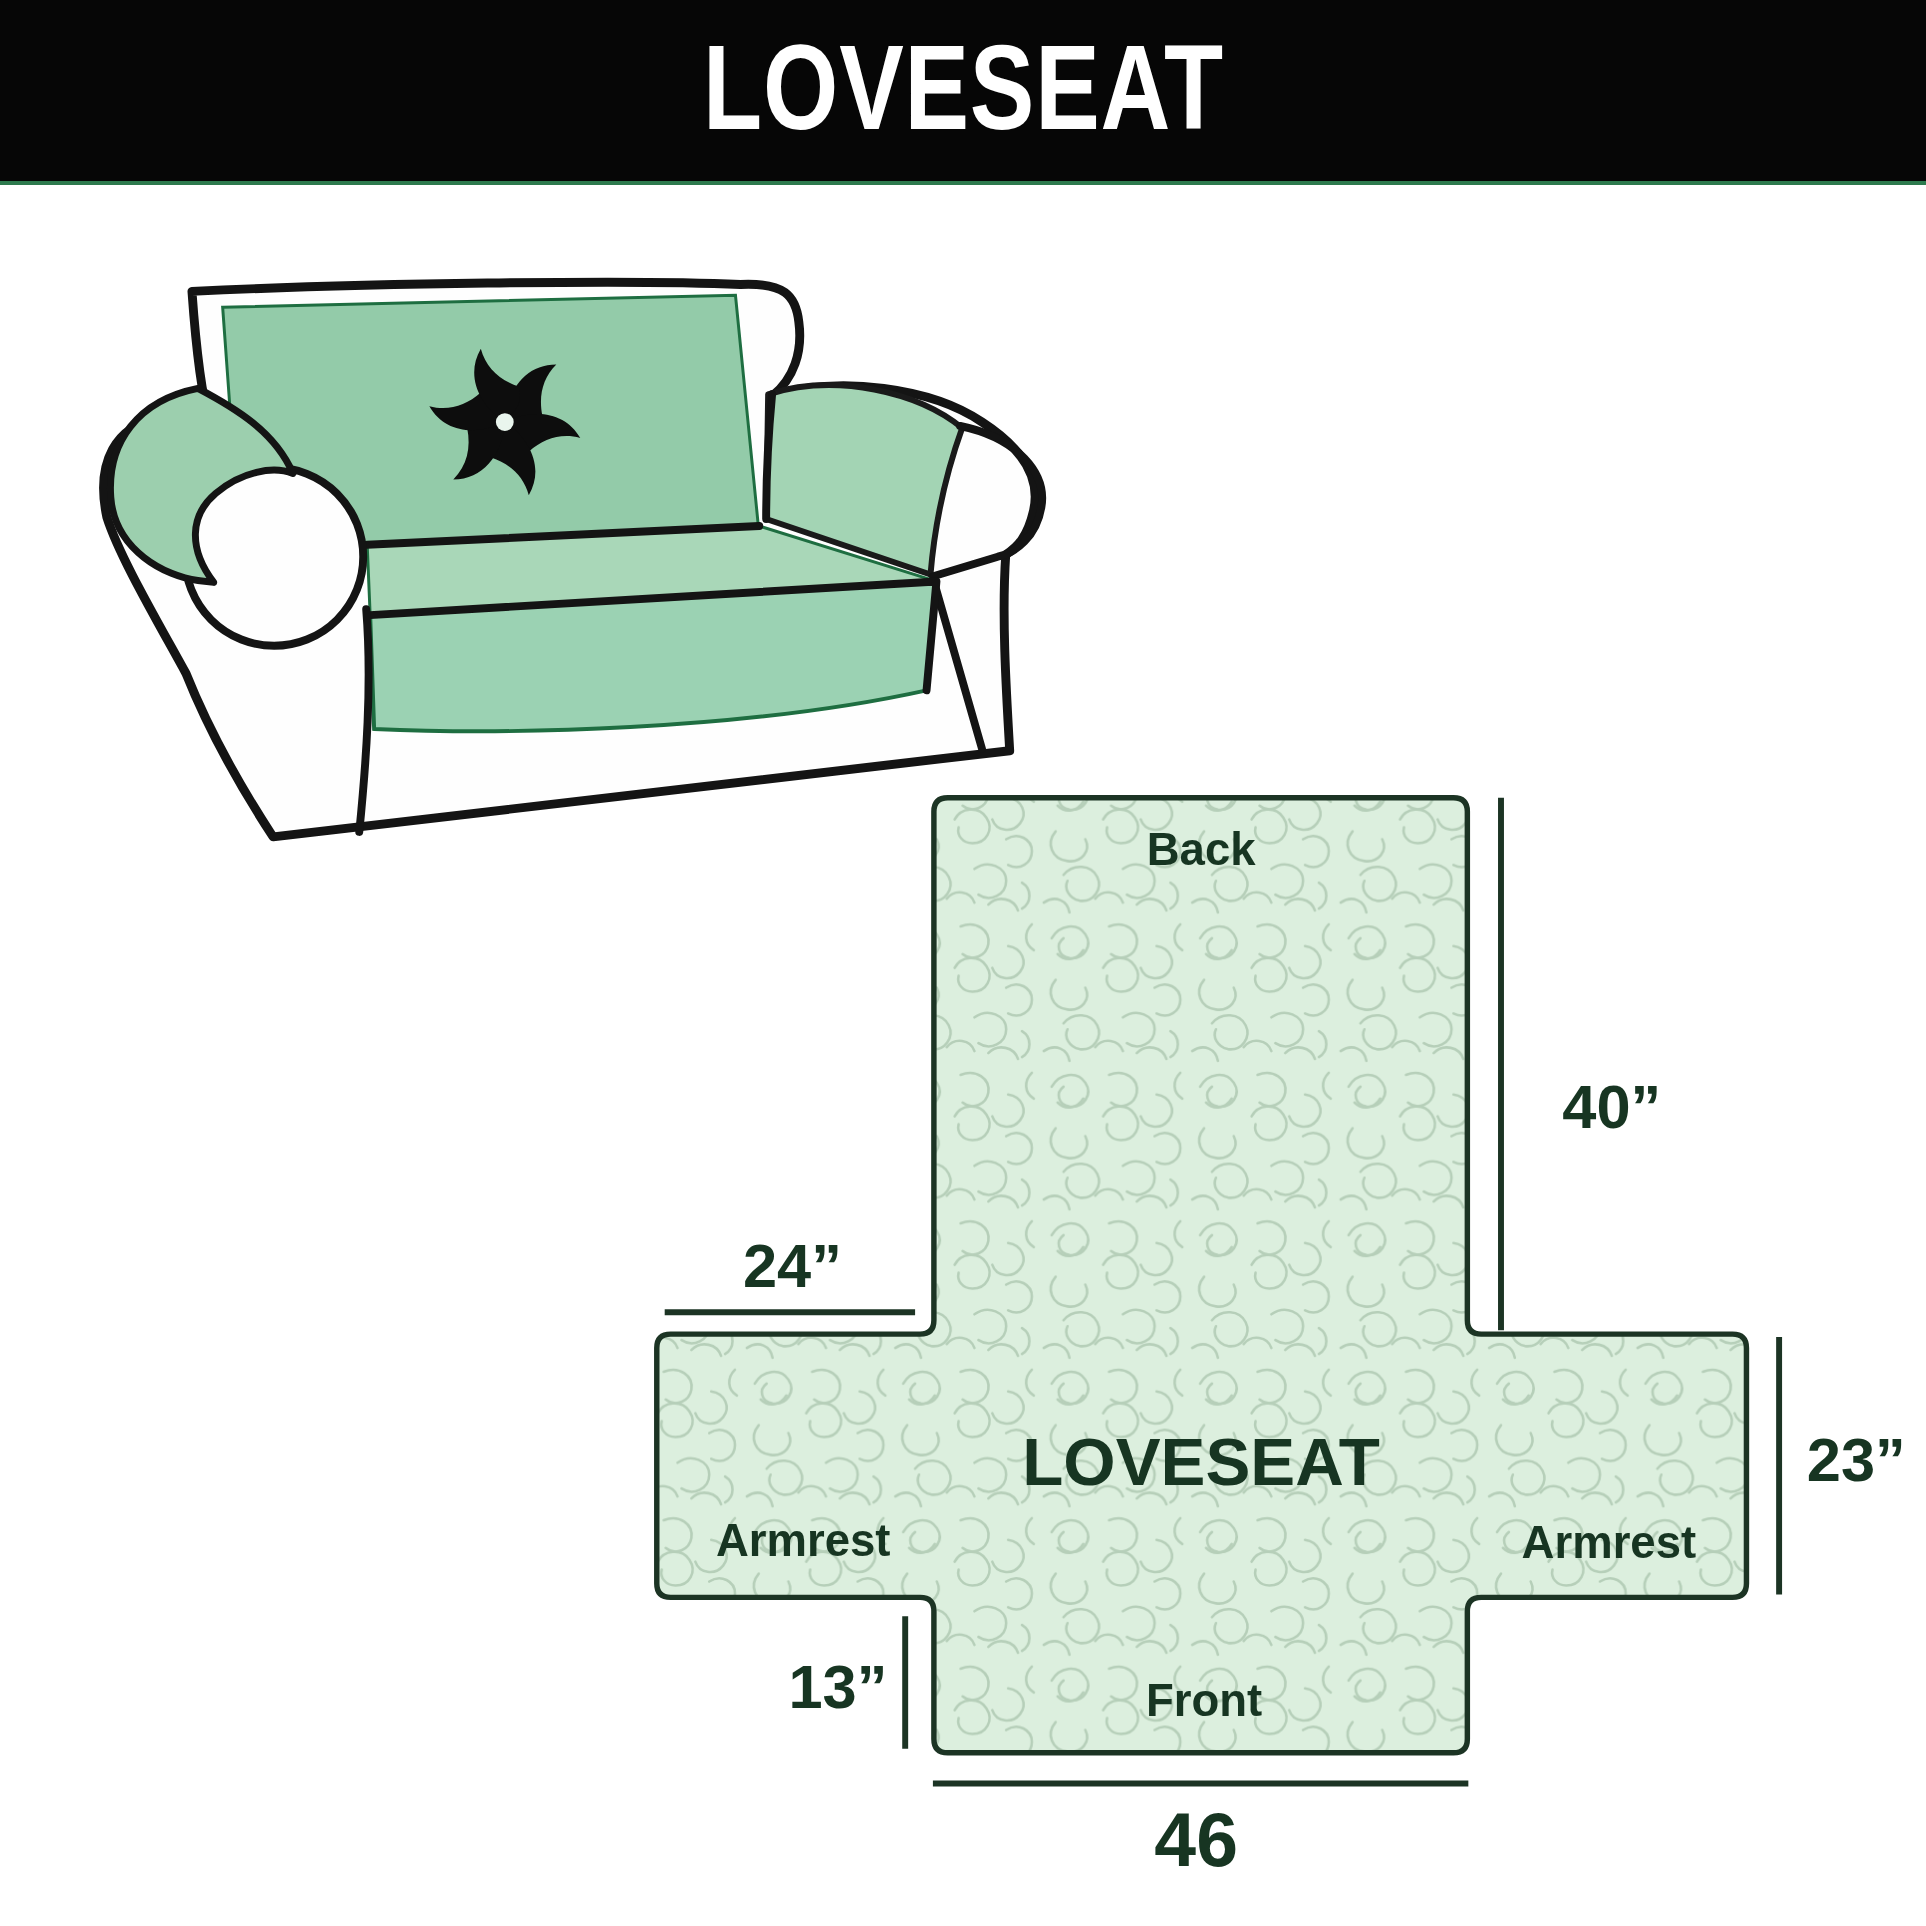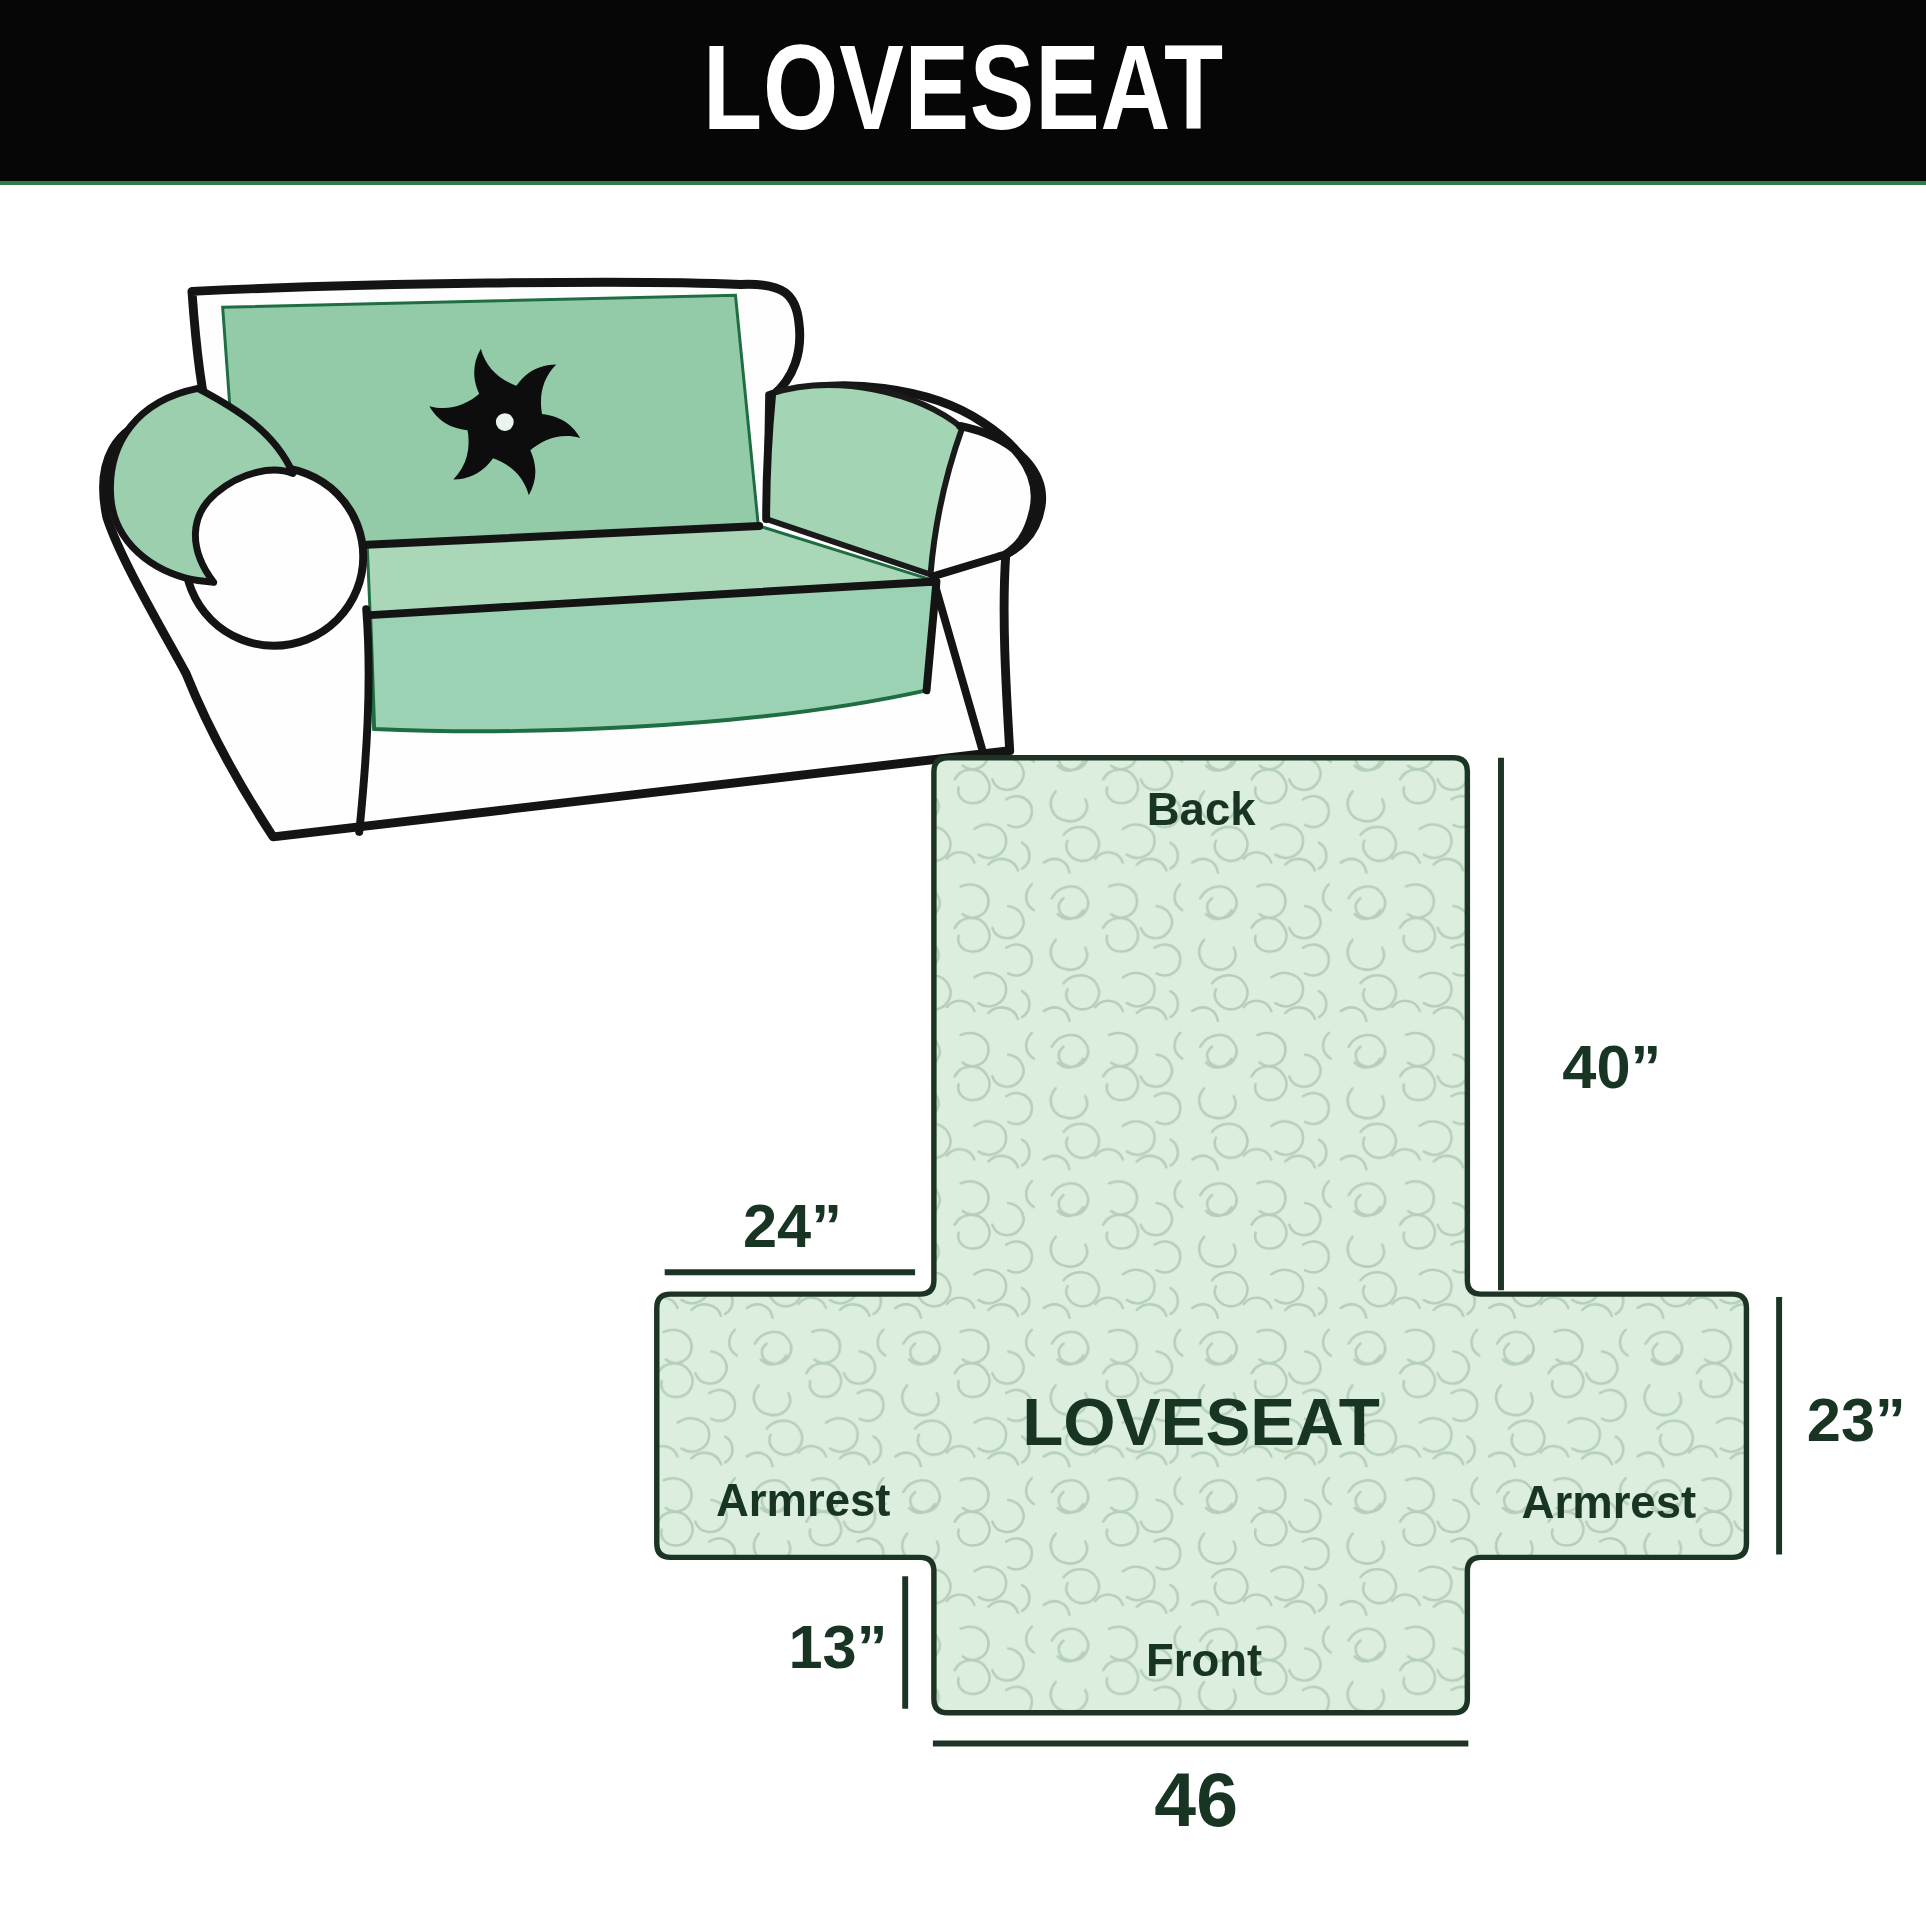--- a/index.html
+++ b/index.html
@@ -11,21 +11,21 @@
     position:absolute;left:0;top:0;width:1927px;height:181px;
     background:#060606;border-bottom:4px solid #2d7a4e;
     display:flex;align-items:center;justify-content:center;
   }
   .titlebar .title{
     color:#ffffff;font-weight:700;font-size:121px;line-height:1;
     letter-spacing:1px;transform:scaleX(0.80);display:inline-block;
     padding-bottom:6px;
   }
   .sofa-wrap{position:absolute;left:79px;top:228px;width:1010px;height:693px;}
-  .diagram-wrap{position:absolute;left:594px;top:728px;width:1333px;height:1154px;}
+  .diagram-wrap{position:absolute;left:594px;top:768px;width:1333px;height:1154px;}
   svg{display:block;}
   .dim-label{font-weight:700;fill:#173522;}
   .section-label{font-weight:700;fill:#173522;}
 </style>
 </head>
 <body>
 
 <div class="page">
 
   <header class="titlebar">

